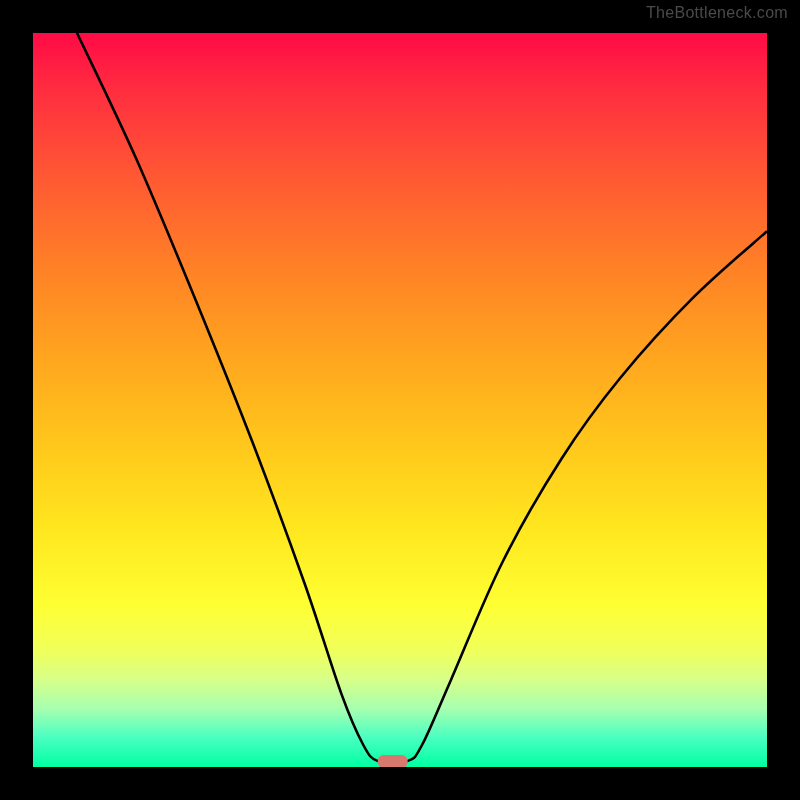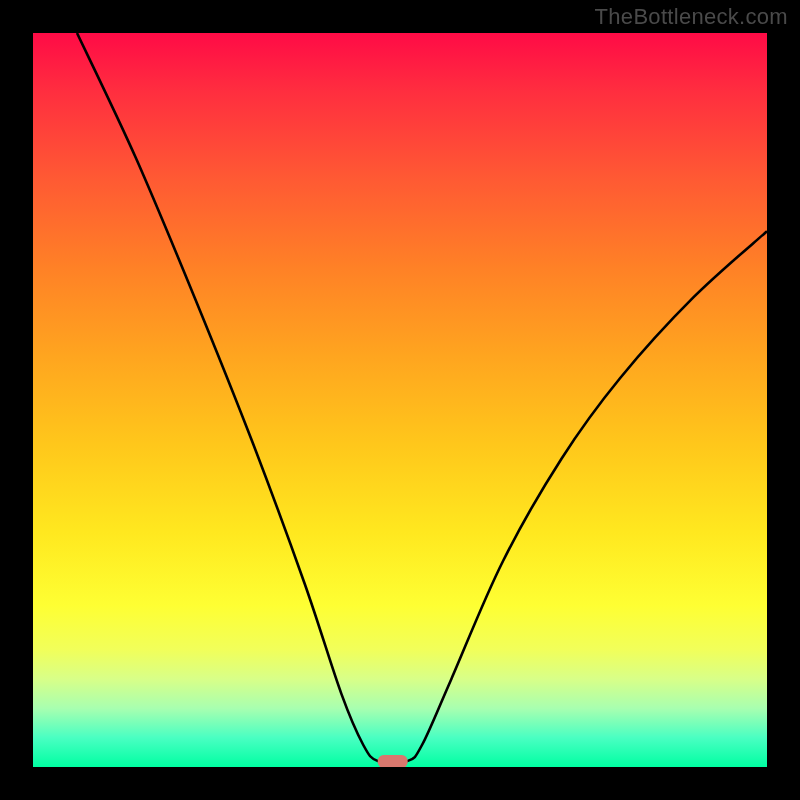--- a/index.html
+++ b/index.html
@@ -10,21 +10,21 @@
     background: #000;
     position: relative;
     font-family: Arial, sans-serif;
     overflow: hidden;
   }
   .watermark {
     position: absolute;
     top: 4px;
     right: 12px;
     color: #4a4a4a;
-    font-size: 22px;
+    font-size: 16px;
     letter-spacing: 0.3px;
     z-index: 10;
   }
   .plot-area {
     position: absolute;
     left: 33px;
     top: 33px;
     width: 734px;
     height: 734px;
     background: linear-gradient(to bottom,

